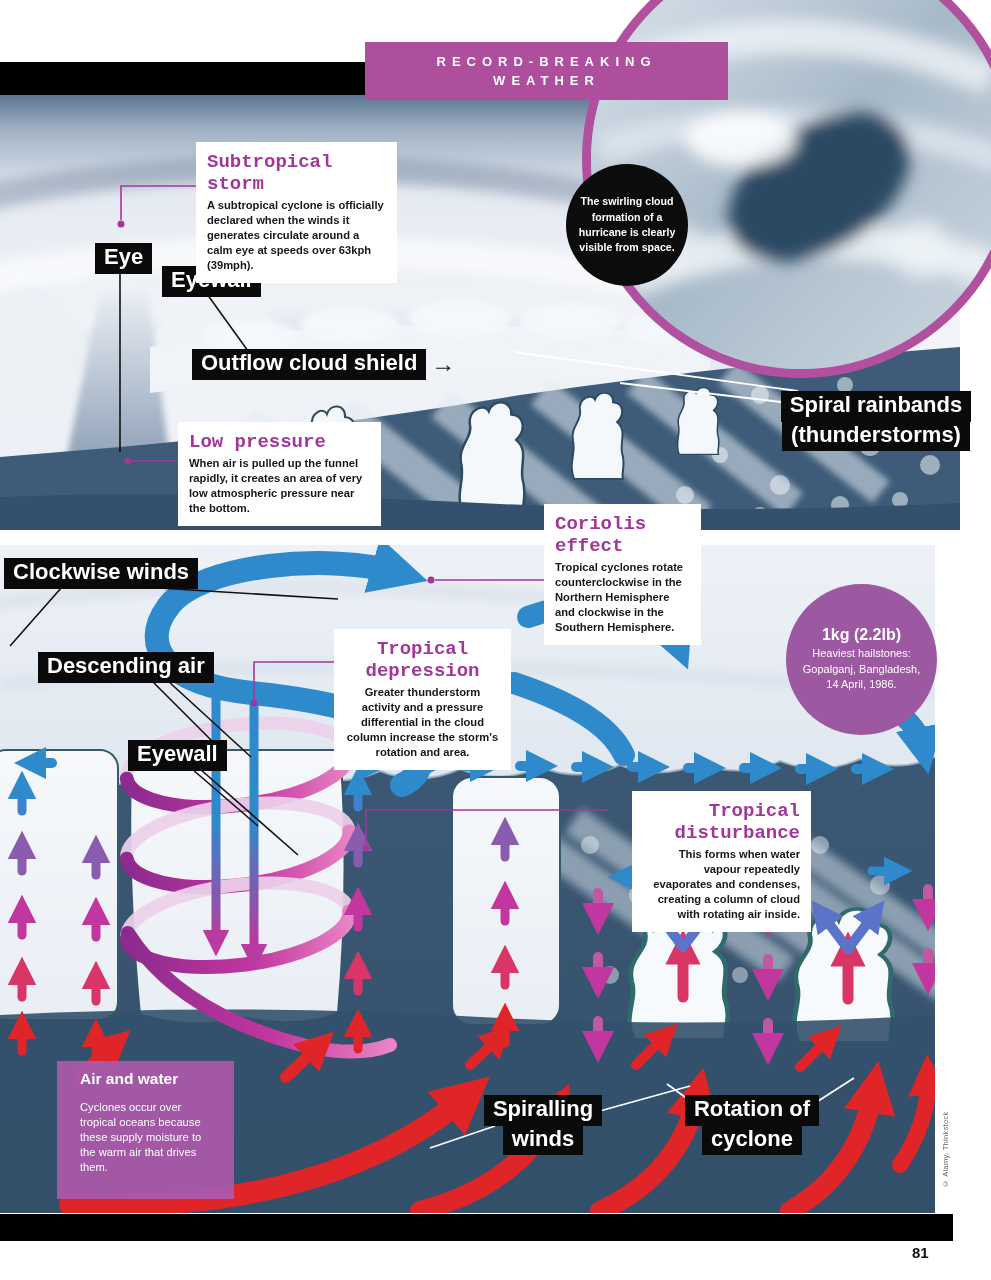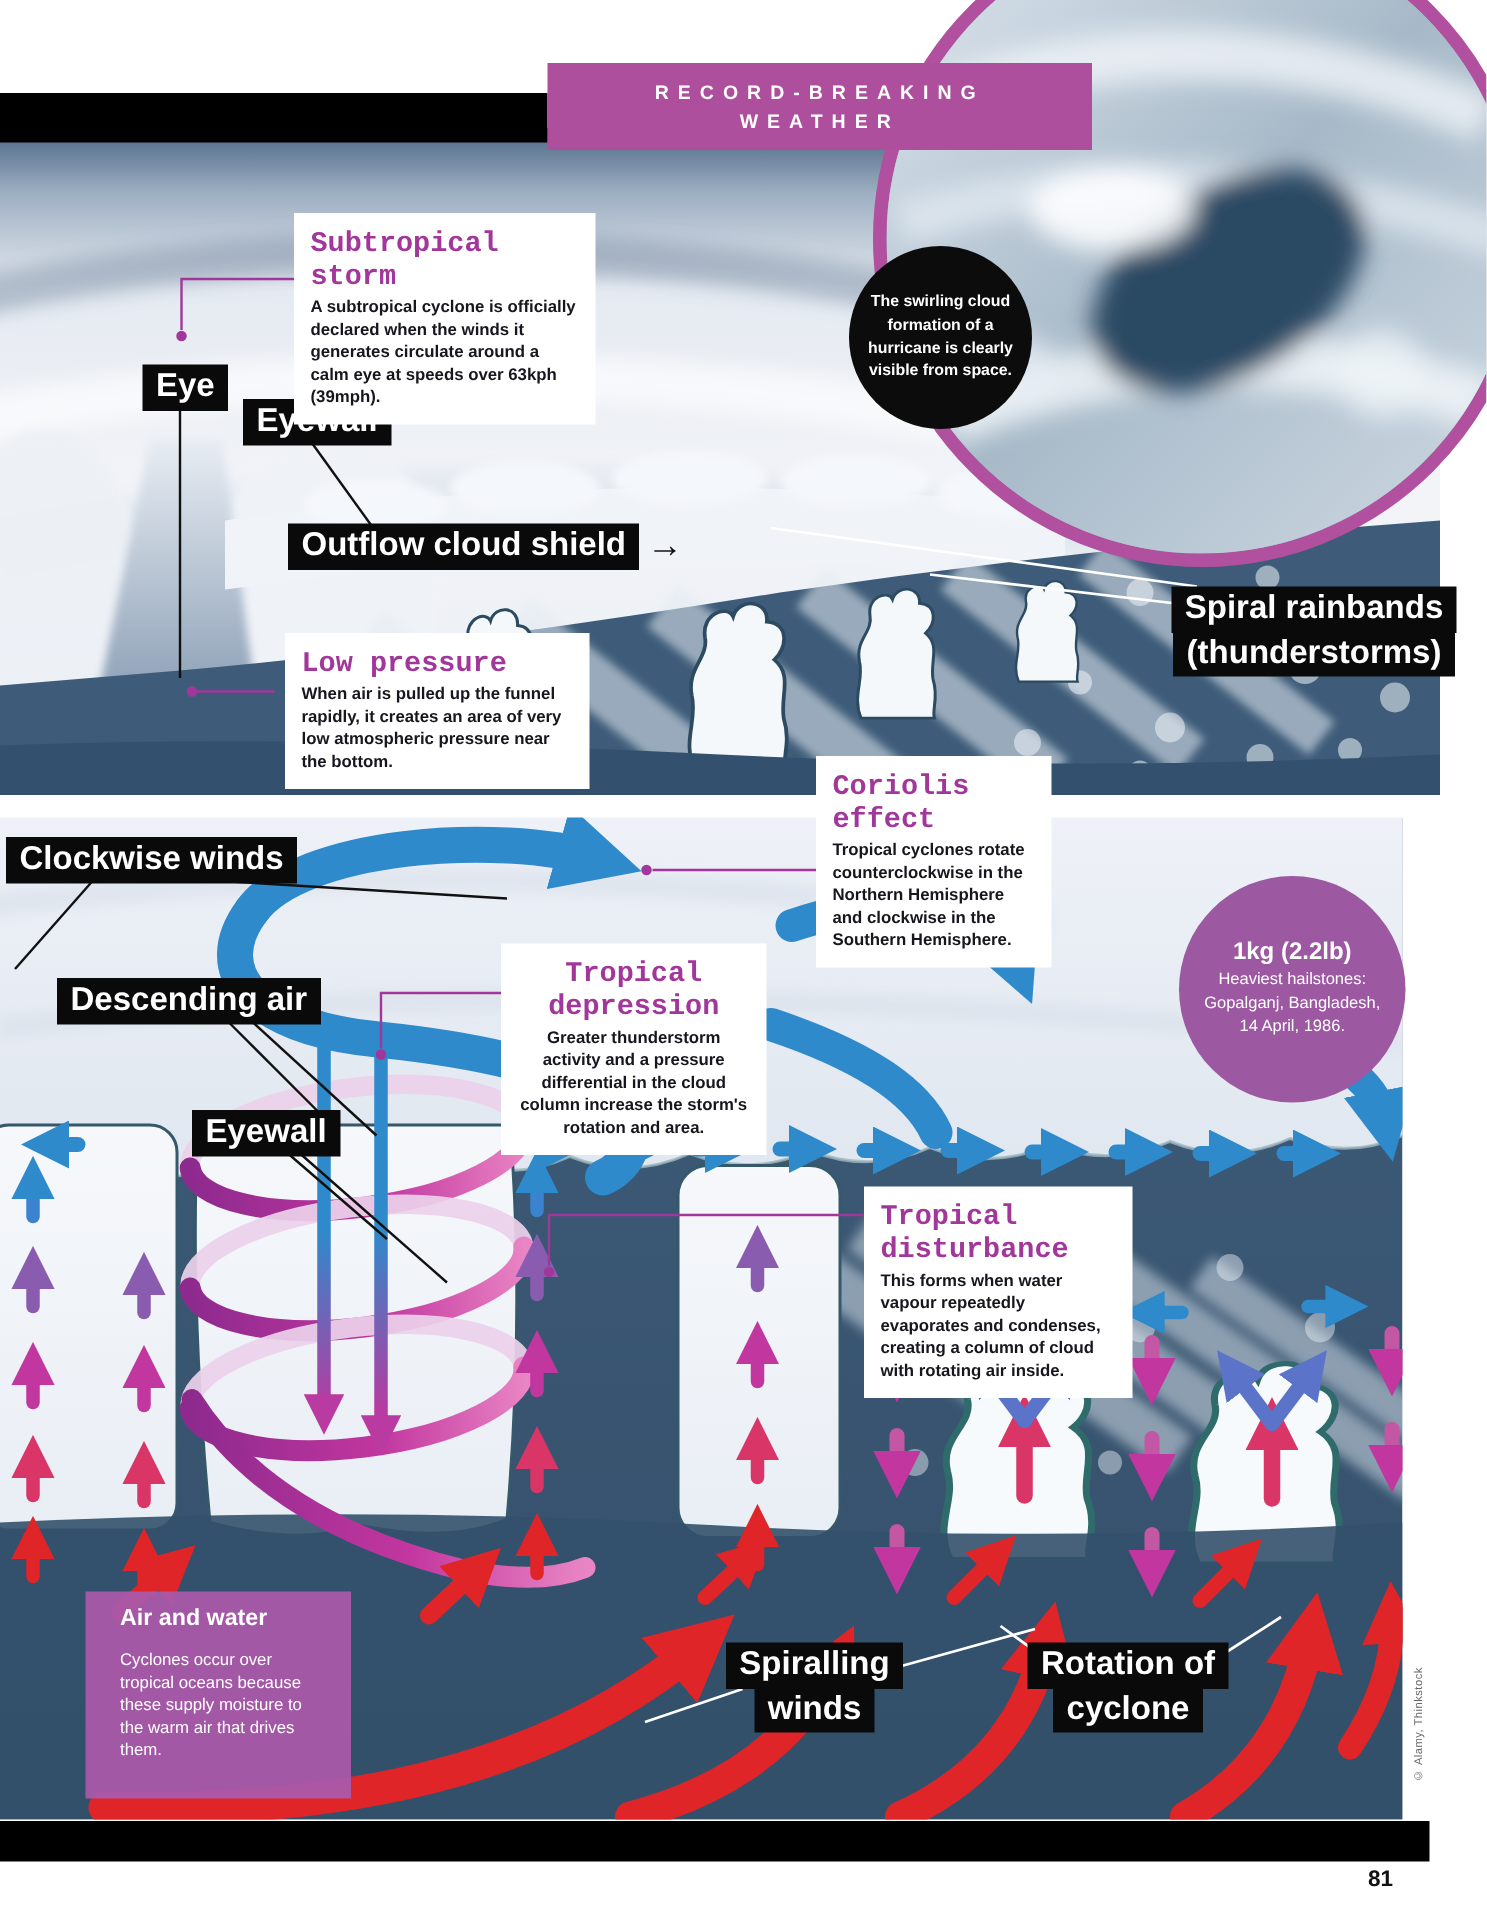--- a/index.html
+++ b/index.html
@@ -429,33 +429,33 @@
     </div>
   <div class="blabel stack" style="left:694px;top:1096px;width:116px;">
     <span class="bx">Rotation of</span>
     <span class="bx">cyclone</span>
     </div>
 
   <div class="note" style="left:196px;top:142px;width:201px;">
     <h3>Subtropical storm</h3>
     <p>A subtropical cyclone is officially declared when the winds it generates circulate around a calm eye at speeds over 63kph (39mph).</p>
     </div>
-  <div class="note" style="left:190px;top:422px;width:203px;">
+  <div class="note" style="left:178px;top:422px;width:203px;">
     <h3>Low pressure</h3>
     <p>When air is pulled up the funnel rapidly, it creates an area of very low atmospheric pressure near the bottom.</p>
     </div>
   <div class="note" style="left:544px;top:504px;width:157px;">
     <h3>Coriolis effect</h3>
     <p>Tropical cyclones rotate counterclockwise in the Northern Hemisphere and clockwise in the Southern Hemisphere.</p>
     </div>
   <div class="note" style="left:334px;top:629px;width:177px;text-align:center;">
     <h3>Tropical depression</h3>
     <p>Greater thunderstorm activity and a pressure differential in the cloud column increase the storm's rotation and area.</p>
     </div>
-  <div class="note" style="left:576px;top:791px;width:179px;">
+  <div class="note" style="left:632px;top:791px;width:179px;text-align:right;">
     <h3>Tropical disturbance</h3>
     <p>This forms when water vapour repeatedly evaporates and condenses, creating a column of cloud with rotating air inside.</p>
     </div>
 
   <div class="pnote">
     <h3>Air and water</h3>
     <p>Cyclones occur over tropical oceans because these supply moisture to the warm air that drives them.</p>
     </div>
   <div class="badge">
     <div class="t">1kg (2.2lb)</div>

